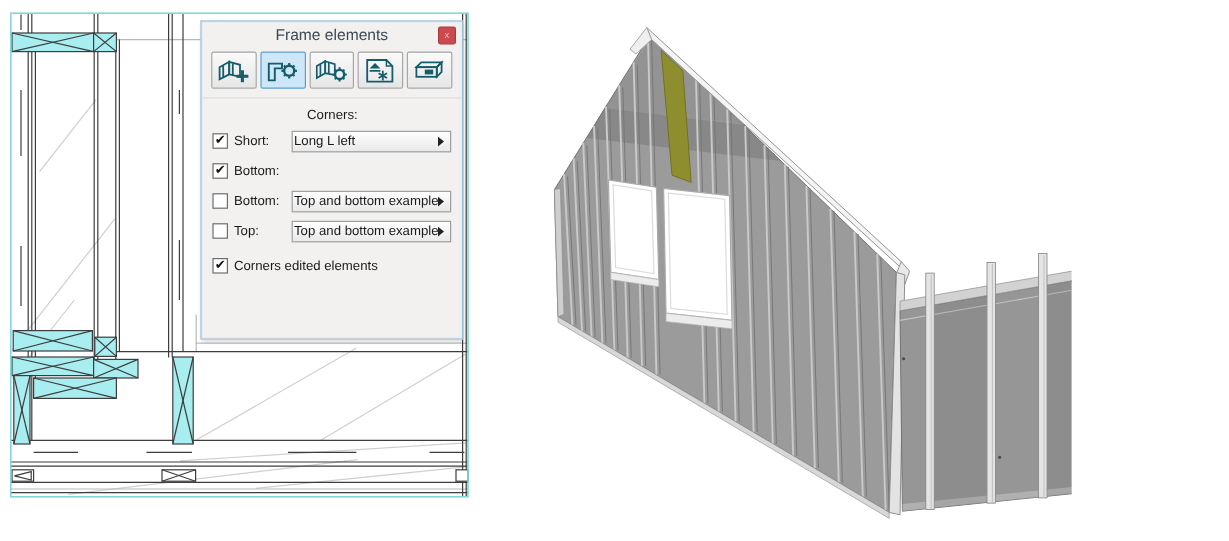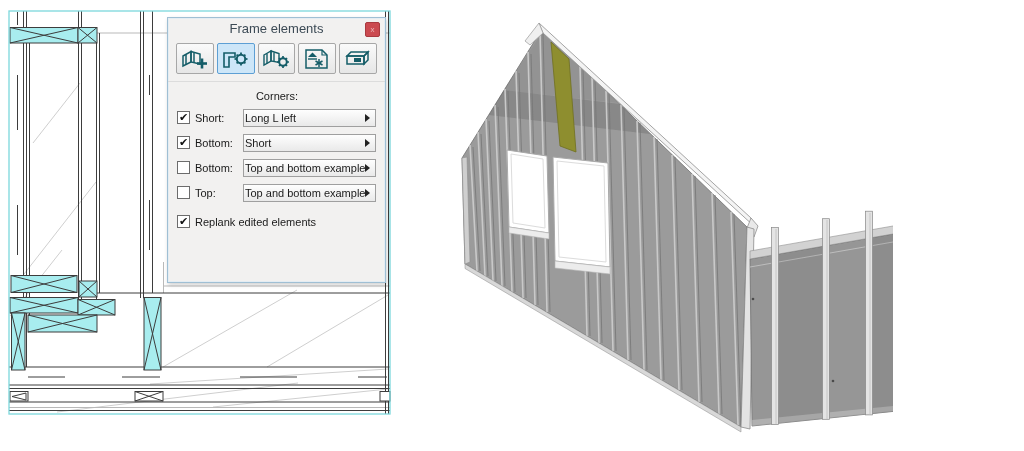--- a/index.html
+++ b/index.html
@@ -293,42 +293,38 @@
       <span class="cb">✔</span>
       <span class="row-label">Short:</span>
       <div class="dd">
         <span>Long L left</span>
         <span class="arrow"></span>
       </div>
     </div>
     <div class="row">
       <span class="cb">✔</span>
       <span class="row-label">Bottom:</span>
-      <div class="dd">
-        <span>Short</span>
-        <span class="arrow"></span>
-      </div>
     </div>
     <div class="row">
       <span class="cb"></span>
       <span class="row-label">Bottom:</span>
       <div class="dd">
         <span>Top and bottom example</span>
         <span class="arrow"></span>
       </div>
     </div>
     <div class="row">
       <span class="cb"></span>
       <span class="row-label">Top:</span>
       <div class="dd">
         <span>Top and bottom example</span>
         <span class="arrow"></span>
       </div>
     </div>
 
     <div class="replank">
       <span class="cb">✔</span>
-      <span class="row-label">Replank edited elements</span>
+      <span class="row-label">Corners edited elements</span>
     </div>
 
   </div>
 
 </div>
 
 </body></html>

